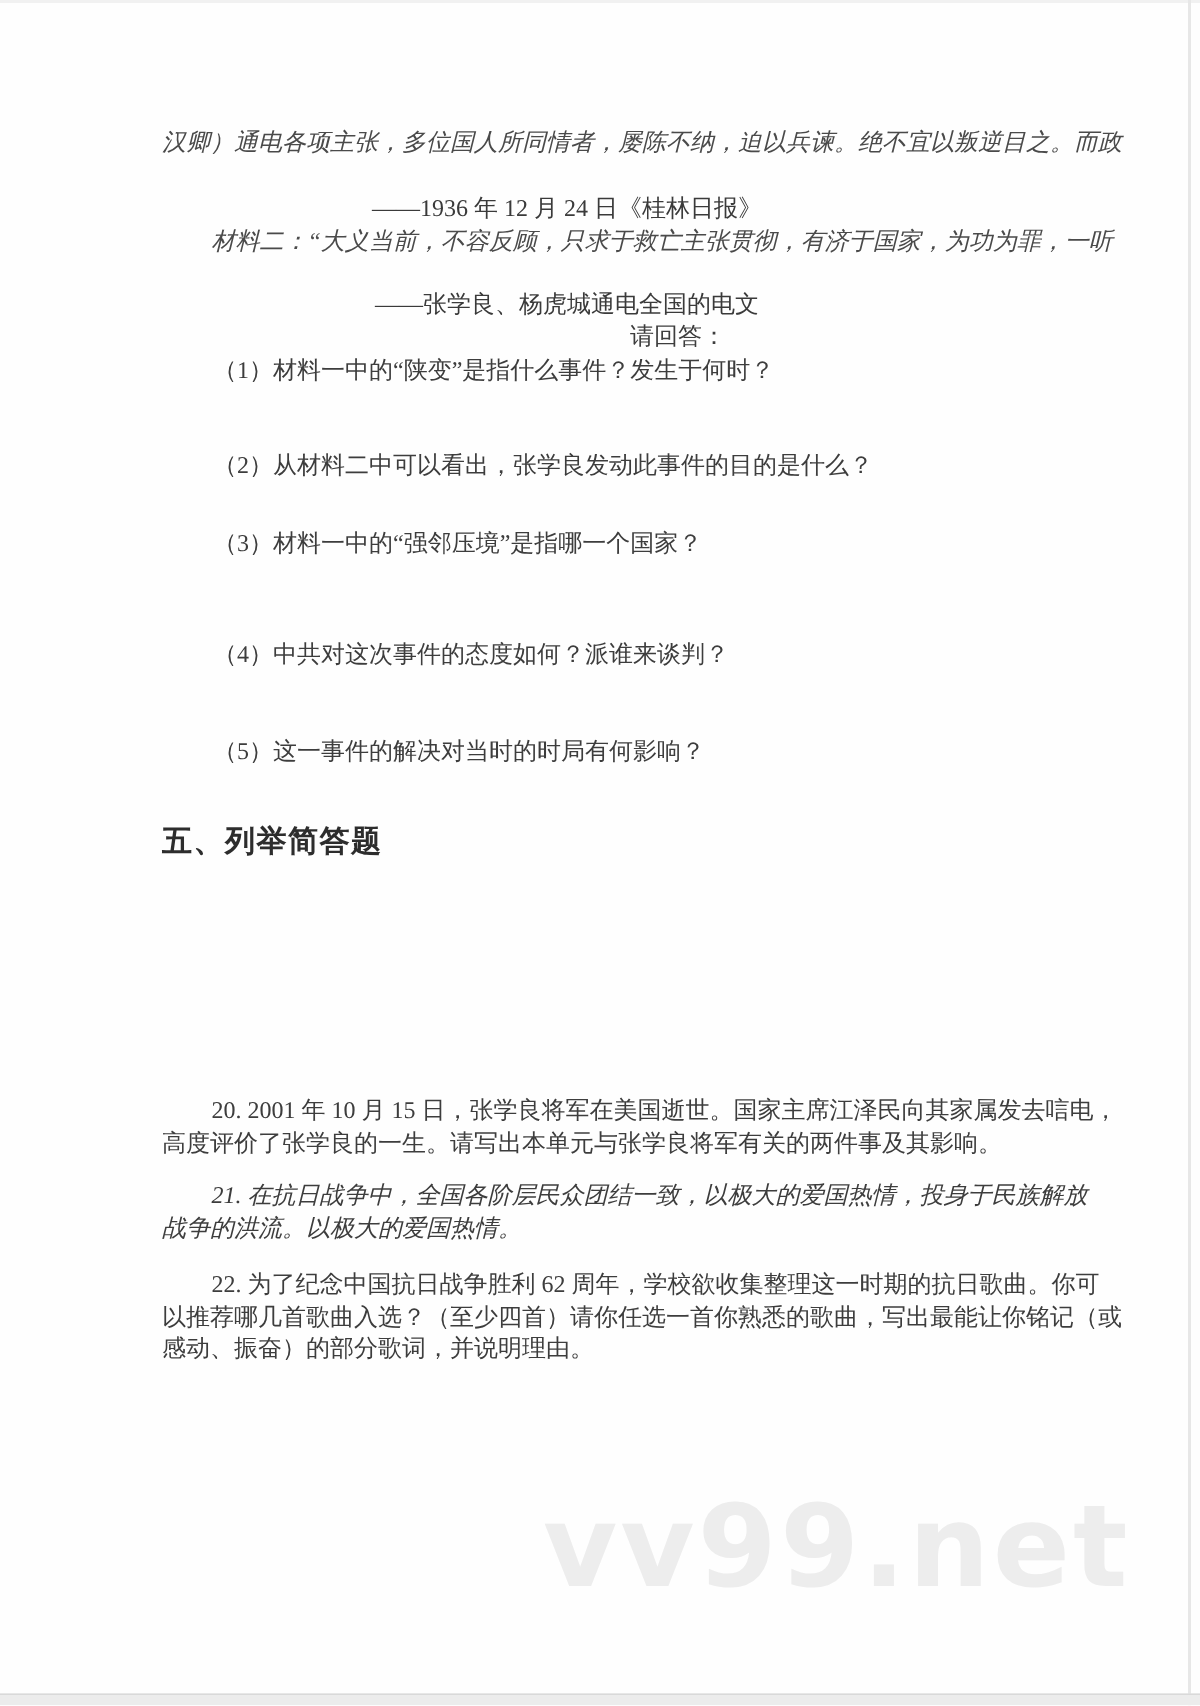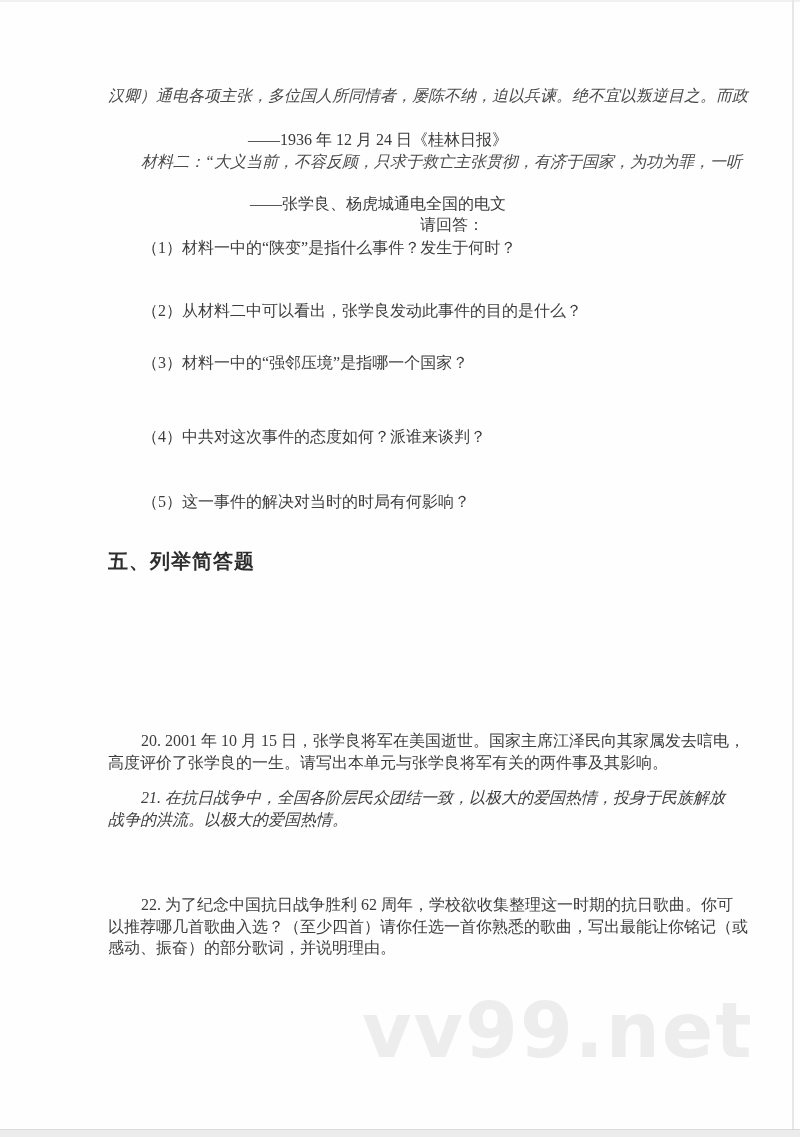--- a/index.html
+++ b/index.html
@@ -72,21 +72,21 @@
   <div class="block lh215" style="top:682px;margin-top:48px;">
     <div class="indent">20. 2001 年 10 月 15 日，张学良将军在美国逝世。国家主席江泽民向其家属发去唁电，</div>
     <div>高度评价了张学良的一生。请写出本单元与张学良将军有关的两件事及其影响。</div>
   </div>
 
   <div class="block lh215" style="top:787px;font-style:italic;">
     <div class="indent">21. 在抗日战争中，全国各阶层民众团结一致，以极大的爱国热情，投身于民族解放</div>
     <div>战争的洪流。以极大的爱国热情。</div>
   </div>
 
-  <div class="block lh215" style="top:894px;">
+  <div class="block lh215" style="top:846px;">
     <div class="indent">22. 为了纪念中国抗日战争胜利 62 周年，学校欲收集整理这一时期的抗日歌曲。你可</div>
     <div>以推荐哪几首歌曲入选？（至少四首）请你任选一首你熟悉的歌曲，写出最能让你铭记（或</div>
     <div>感动、振奋）的部分歌词，并说明理由。</div>
   </div>
 
   <div class="watermark">vv99.net</div>
 
   <div class="right-edge-line"></div>
   <div class="bottom-strip"></div>
 

